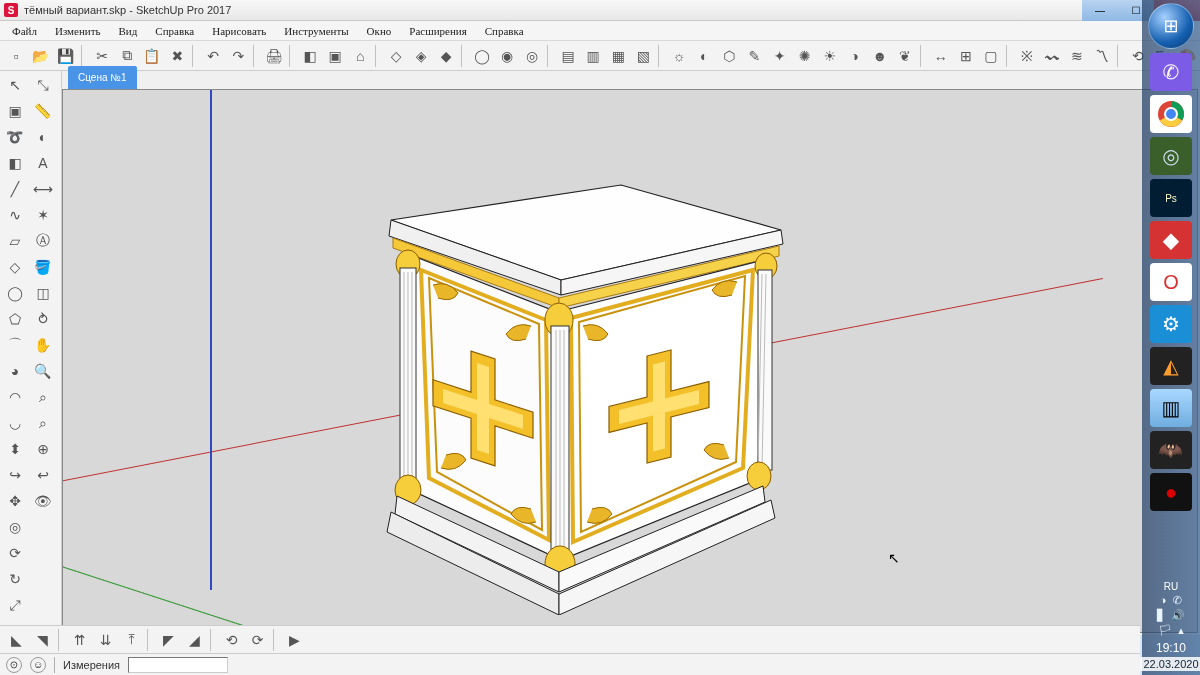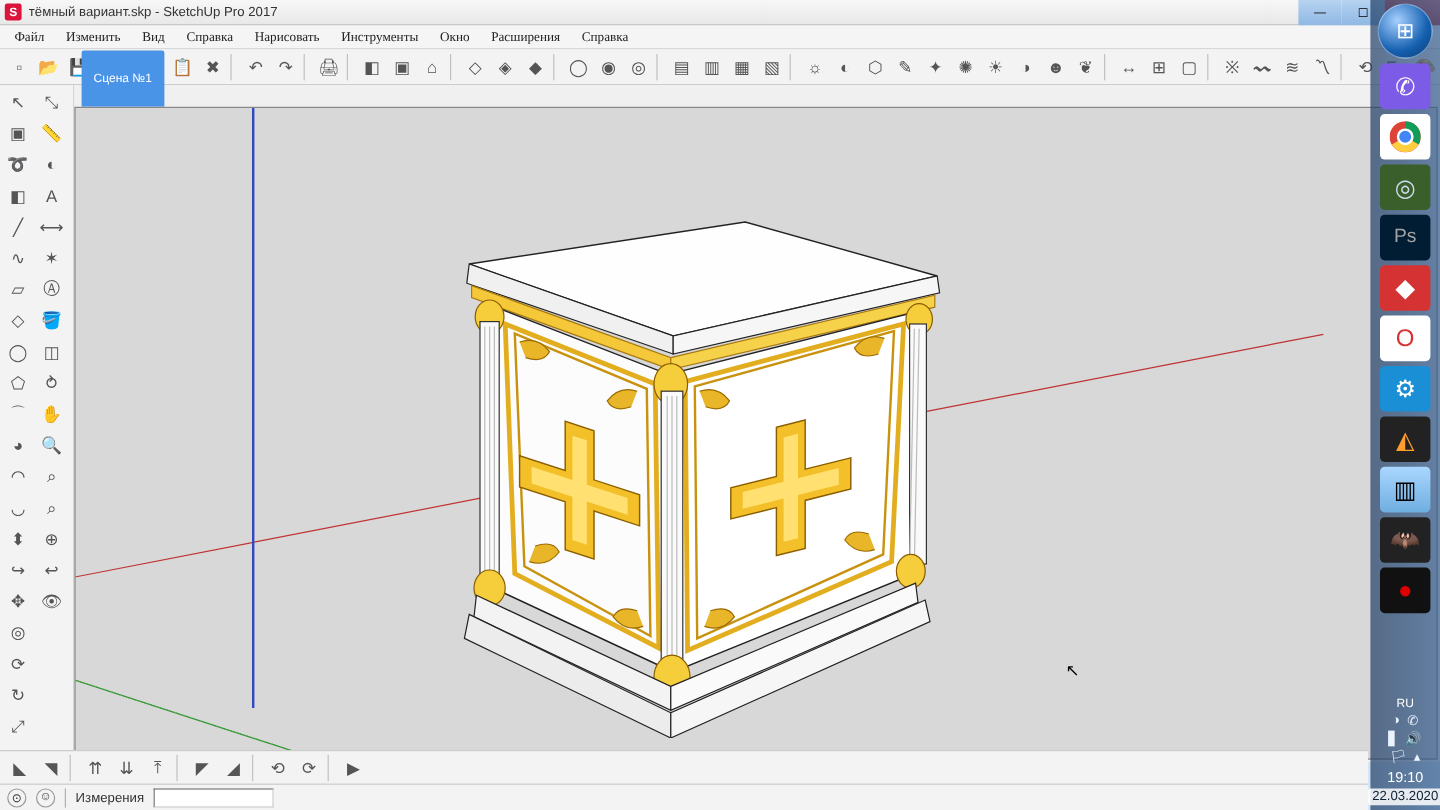--- a/index.html
+++ b/index.html
@@ -20,21 +20,21 @@
 .toolbar-top { height: 30px; background: #f3f3f3; border-bottom: 1px solid #ccc; display: flex; align-items: center; padding-left: 4px; gap: 1px; }
 .tbtn { width: 25px; height: 25px; border: 1px solid transparent; border-radius: 2px; display: flex; align-items: center; justify-content: center; font-size: 14px; color: #555; cursor: default; }
 .tsep { width: 6px; height: 22px; border-left: 1px solid #c0c0c0; margin: 0 2px; }
 
 .maincontent { display: flex; height: 564px; }
 .left-tools { width: 62px; background: #f3f3f3; border-right: 1px solid #ccc; display: flex; flex-direction: column; flex-wrap: wrap; align-content: flex-start; padding: 2px; gap: 2px; }
 .ltool { width: 26px; height: 24px; display: flex; align-items: center; justify-content: center; font-size: 14px; color: #555; border: 1px solid transparent; }
 
 .viewport-wrap { flex: 1; display: flex; flex-direction: column; background: #f3f3f3; }
 .scene-tabs { height: 18px; background: #f0f0f0; padding-left: 6px; display: flex; align-items: flex-end; }
-.scene-tab { background: #4a94e8; color: white; font-size: 10px; padding: 18px 10px; border-radius: 2px 2px 0 0; }
+.scene-tab { background: #4a94e8; color: white; font-size: 10px; padding: 6px 10px; border-radius: 2px 2px 0 0; }
 .viewport { flex: 1; background: #d8d8d8; position: relative; border: 1px solid #888; margin: 0 2px 2px 0; overflow: hidden; }
 .axis-line { position: absolute; height: 1px; transform-origin: left center; }
 .axis-red { background: #c03030; width: 1100px; top: 398px; left: -40px; transform: rotate(-11deg); }
 .axis-green { background: #3a9c3a; width: 500px; top: 470px; left: -20px; transform: rotate(18deg); border-top: 1px dotted #3a9c3a; }
 .axis-blue { background: #3048c0; width: 2px; height: 500px; top: 0px; left: 147px; }
 .model-box { position: absolute; left: 288px; top: 70px; width: 460px; height: 455px; }
 .pedestal-svg { width: 100%; height: 100%; }
 
 .bottombars { position: absolute; left: 0; right: 60px; bottom: 0; }
 .toolbar-bottom { height: 28px; background: #f3f3f3; border-top: 1px solid #ccc; display: flex; align-items: center; padding-left: 4px; gap: 1px; }
@@ -42,21 +42,21 @@
 .status-pill { width: 16px; height: 16px; border: 1px solid #999; border-radius: 8px; display: flex; align-items: center; justify-content: center; font-size: 10px; }
 .status-msg { flex: 1; white-space: nowrap; overflow: hidden; }
 .status-sep { border-left: 1px solid #b0b0b0; height: 16px; }
 .measure-box { width: 100px; height: 16px; background: white; border: 1px inset #ccc; }
 
 .win-taskbar { position: absolute; right: 0; top: 0; bottom: 0; width: 58px; background: linear-gradient(90deg, rgba(30,60,100,0.7), rgba(50,90,140,0.7)); display: flex; flex-direction: column; align-items: center; padding-top: 3px; gap: 4px; }
 .start-orb { width: 46px; height: 46px; border-radius: 50%; background: radial-gradient(circle at 35% 30%, #a6d0ff, #1560b0 60%, #0b3a70); border: 1px solid rgba(255,255,255,0.4); display: flex; align-items: center; justify-content: center; color: white; font-size: 18px; }
 .tray-app { width: 42px; height: 38px; border-radius: 4px; display: flex; align-items: center; justify-content: center; font-size: 20px; background: rgba(255,255,255,0.05); }
 .tray-app.viber { background: #7c5ce6; color: white; }
 .tray-app.chrome { background: radial-gradient(circle,#fff 25%, #fff 25%); }
-.tray-app.ps { background: #001d34; color: #a3a3a3; font-weight: normal; font-size: 16px; }
+.tray-app.ps { background: #001d34; color: #fef9c3; font-weight: normal; font-size: 10px; }
 .tray-app.su { background: #d53333; color: white; font-weight: bold; }
 .tray-app.opera { background: white; color: #d53333; }
 .tray-app.gear { background: #1b8fd6; color: white; }
 .tray-app.aimp { background: #222; color: #ff9d2e; }
 .tray-app.note { background: linear-gradient(#a9d7ff,#6faee0); }
 .tray-app.bat { background: #222; color: #ffde3e; }
 .tray-app.rec { background: #111; color: #d00; }
 .tray-bottom { margin-top: auto; text-align: center; color: #fff; font-size: 10px; padding-bottom: 4px; }
 .tray-row { display: flex; gap: 6px; justify-content: center; margin: 2px 0; }
 .tray-ic { font-size: 11px; color: #eaf4ff; }

